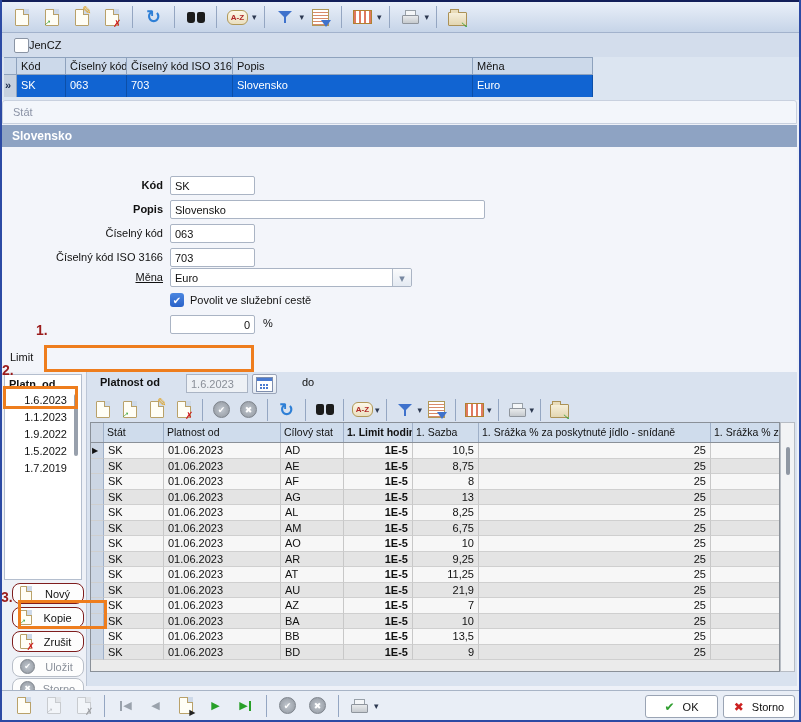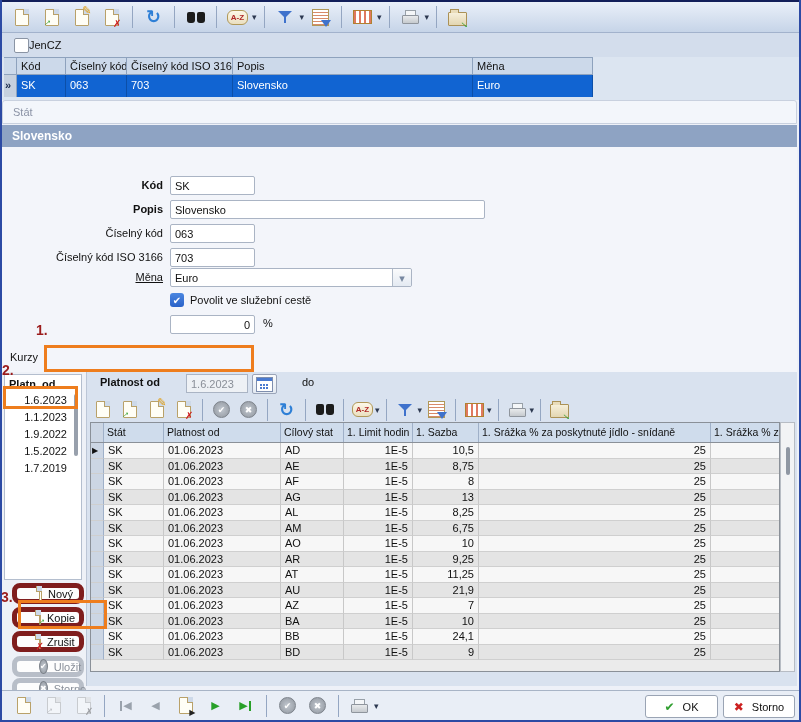--- a/index.html
+++ b/index.html
@@ -97,22 +97,22 @@
            display:flex;align-items:center;justify-content:center;}
 
   
   .left-bg{left:2px;top:372px;width:84px;height:318px;background:#eef1f7;}
   .dates-box{left:4px;top:374px;width:78px;height:206px;background:#fff;border:1px solid #b4bece;box-sizing:border-box;}
   .dates-header{font-weight:bold;padding:3px 4px 2px 4px;}
   .date-row{height:17px;line-height:17px;text-align:right;padding-right:14px;}
   .vthumb-dates{position:absolute;left:74px;top:394px;width:4px;height:62px;background:#98a0ac;border-radius:2px;}
 
   
-  .abtn{position:absolute;left:12px;width:72px;height:21px;background:#fdfdfd;border:5px solid #7f1d1d;border-radius:8px;box-sizing:border-box;
-        display:flex;align-items:center;padding-left:22px;gap:6px;}
+  .abtn{position:absolute;left:12px;width:72px;height:21px;background:#fdfdfd;border:1px solid #7f1d1d;border-radius:8px;box-sizing:border-box;
+        display:flex;align-items:center;padding-left:7px;gap:6px;}
   .abtn .lbl{flex:1;text-align:center;padding-right:6px;}
   .abtn.off{color:#8b919b;border-color:#b8bec8;}
   .abtn .icon-doc{width:12px;height:15px;}
   .abtn .icon-circle{width:15px;height:15px;font-size:8px;}
 
   
   .detail-bg{left:86px;top:372px;width:711px;height:314px;background:#d9e2ef;border-left:1px solid #bcc6d6;box-sizing:border-box;}
   .flt-label{position:absolute;left:100px;top:376px;font-weight:bold;}
   .flt-value{position:absolute;left:186px;top:374px;width:62px;height:19px;background:#eef1f5;border:1px solid #aab4c4;box-sizing:border-box;
              padding:2px 4px;color:#8a8f98;line-height:14px;}
@@ -125,21 +125,21 @@
   
   .dgrid{left:90px;top:422px;width:690px;height:250px;border:1px solid #8a9098;background:#ebebeb;box-sizing:border-box;overflow:hidden;}
   .dhead{display:flex;height:20px;background:#cfdcec;border-bottom:1px solid #8a9098;box-sizing:border-box;}
   .dhead .cell{border-right:1px solid #9fb0c8;box-sizing:border-box;padding:3px 3px 0 3px;font-size:10.5px;white-space:nowrap;overflow:hidden;}
   .drow{display:flex;height:15.5px;}
   .drow:nth-child(odd){background:#f7f7f7;}
   .drow:nth-child(even){background:#e4e4e4;}
   .drow .cell{border-right:1px solid #c8c8c8;border-bottom:1px solid #cfcfcf;box-sizing:border-box;padding:1px 4px 0 4px;
               white-space:nowrap;overflow:hidden;line-height:13px;}
   .d-marker{width:13px;padding:1px 1px 0 1px !important;background:#ccd6e4;border-right:1px solid #9fb0c8 !important;font-size:8px;color:#111;}
-  .d-stat{width:60px;} .d-plat{width:117px;} .d-cil{width:63px;} .d-lim{width:69px;} .d-saz{width:66px;} .d-sra{width:232px;} .d-last{flex:1;border-right:none !important;}
+  .d-stat{width:60px;} .d-plat{width:117px;} .d-cil{width:63px;} .d-lim{width:69px;font-weight:bold;} .d-saz{width:66px;} .d-sra{width:232px;} .d-last{flex:1;border-right:none !important;}
   .vscroll{left:780px;top:422px;width:15px;height:250px;background:#f2f3f5;border:1px solid #b7bcc4;box-sizing:border-box;}
   .vthumb{position:absolute;left:5px;top:24px;width:4px;height:28px;background:#8f97a3;border-radius:2px;}
 
   
   .bottombar{left:2px;top:690px;width:797px;height:30px;background:#e9eef6;border-top:1px solid #a8b4c6;box-sizing:border-box;
              display:flex;align-items:center;padding-left:8px;gap:3px;}
   .fbtn{position:absolute;height:23px;background:#fff;border:1px solid #9aa4b4;border-radius:3px;box-sizing:border-box;
         display:flex;align-items:center;justify-content:center;gap:8px;}
   .fbtn .gch{color:#2f9e2f;font-weight:bold;font-size:12px;}
   .fbtn .rx{color:#cc2020;font-weight:bold;font-size:12px;}
@@ -255,21 +255,21 @@
         <span>▾</span>
       </span>
   </div>
   <span class="cb-on" style="left:170px;top:293px;">
       <span>✔</span>
     </span>
   <span class="abs" style="left:190px;top:294px;">Povolit ve služební cestě</span>
   <span class="field num" style="left:170px;top:315px;width:85px;">0</span>
   <span class="abs" style="left:263px;top:317px;">%</span>
 
-  <span class="tab-plain">Kurzy</span>
+  <span class="tab-plain">Limit</span>
 
   <div class="abs left-bg"></div>
   <div class="abs dates-box">
     <div class="dates-header">Platn. od</div>
 
       <div class="date-row">1.6.2023</div>
 
       <div class="date-row">1.1.2023</div>
 
       <div class="date-row">1.9.2022</div>
@@ -523,21 +523,21 @@
           <div class="cell d-sra num">25</div>
           <div class="cell d-last"></div>
         </div>
 
         <div class="drow">
           <div class="cell d-marker"><span></span></div>
           <div class="cell d-stat">SK</div>
           <div class="cell d-plat">01.06.2023</div>
           <div class="cell d-cil">BB</div>
           <div class="cell d-lim num">1E-5</div>
-          <div class="cell d-saz num">24,1</div>
+          <div class="cell d-saz num">13,5</div>
           <div class="cell d-sra num">25</div>
           <div class="cell d-last"></div>
         </div>
 
         <div class="drow">
           <div class="cell d-marker"><span></span></div>
           <div class="cell d-stat">SK</div>
           <div class="cell d-plat">01.06.2023</div>
           <div class="cell d-cil">BD</div>
           <div class="cell d-lim num">1E-5</div>

